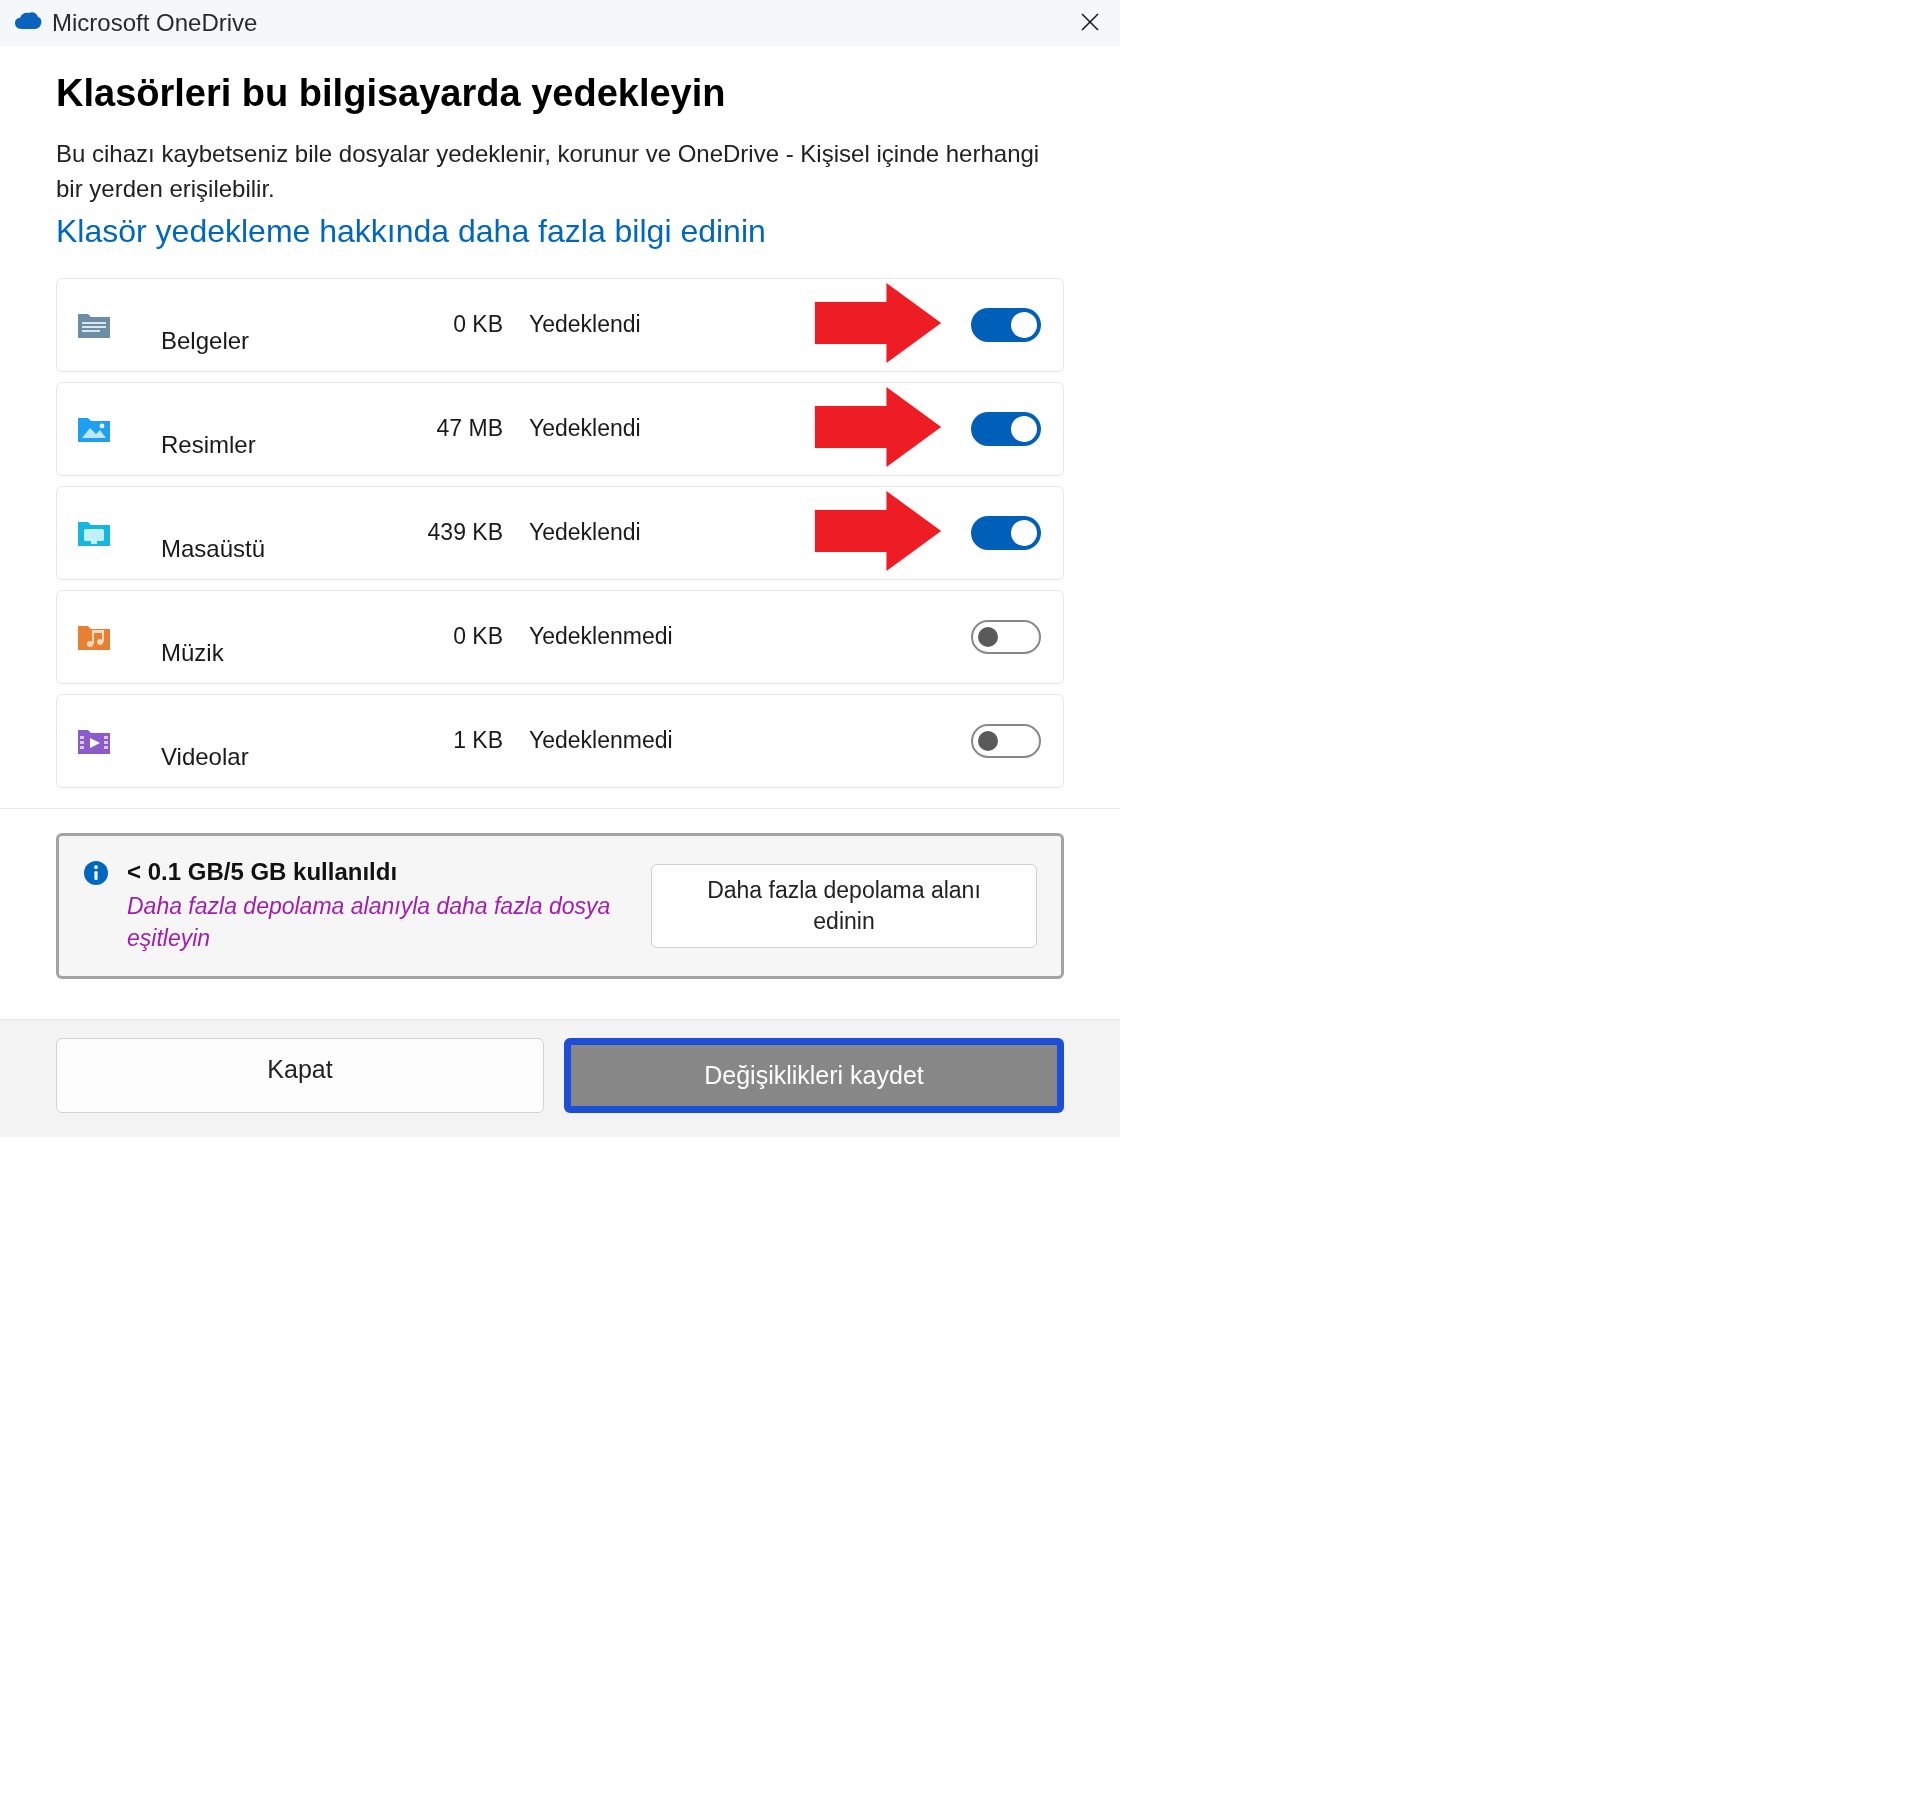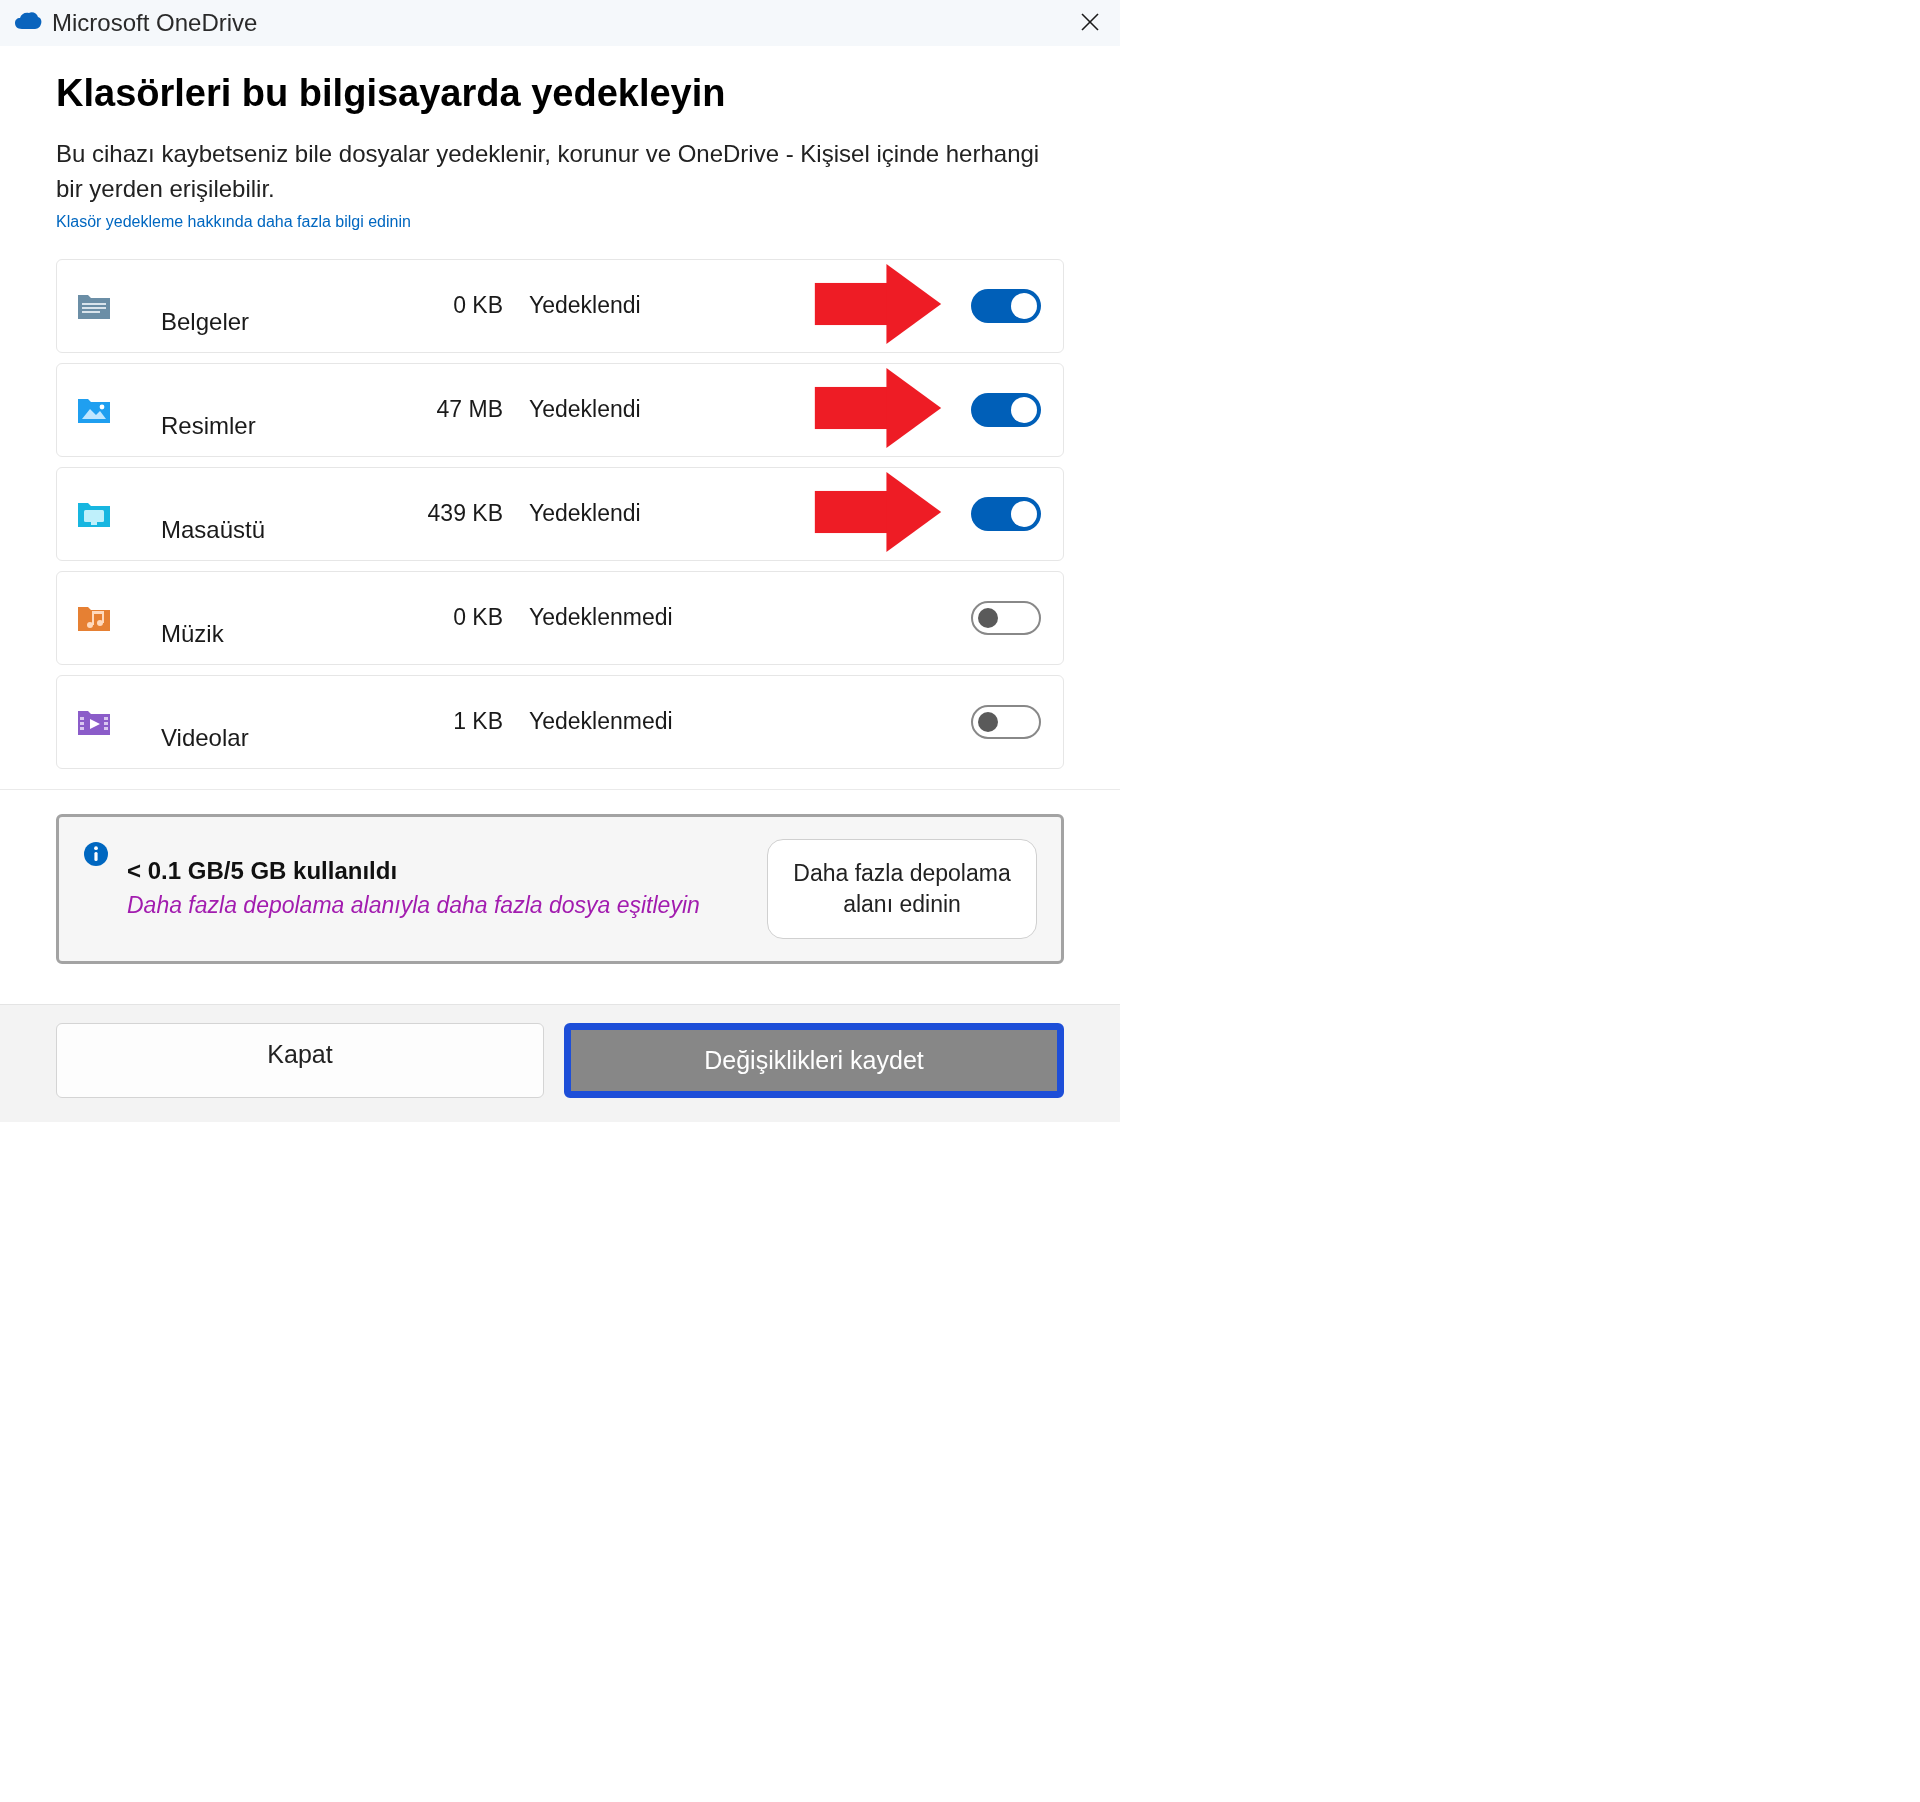--- a/index.html
+++ b/index.html
@@ -43,21 +43,21 @@
     color: #000;
     margin-bottom: 22px;
   }
   .subtitle {
     font-size: 24px;
     color: #222;
     line-height: 1.45;
     margin-bottom: 6px;
   }
   .learn-more {
-    font-size: 16px;
+    font-size: 32px;
     color: #0067c0;
     text-decoration: none;
     display: inline-block;
     margin-bottom: 28px;
     cursor: pointer;
   }
   .folder-list {
     display: flex;
     flex-direction: column;
     gap: 10px;
@@ -174,26 +174,26 @@
   }
   .storage-sub {
     font-size: 23px;
     color: #a21caf;
     line-height: 1.4;
     font-style: italic;
   }
   .storage-btn {
     background: #fff;
     border: 1px solid #d0d0d0;
-    border-radius: 16px;
-    padding: 18px 24px;
+    border-radius: 6px;
+    padding: 10px 24px;
     font-size: 23px;
     color: #222;
     text-align: center;
-    width: 270px;
+    width: 386px;
     cursor: pointer;
     line-height: 1.35;
   }
   .footer {
     background: #f3f3f3;
     border-top: 1px solid #e4e4e4;
     padding: 18px 56px 24px 56px;
     display: flex;
     gap: 20px;
   }

